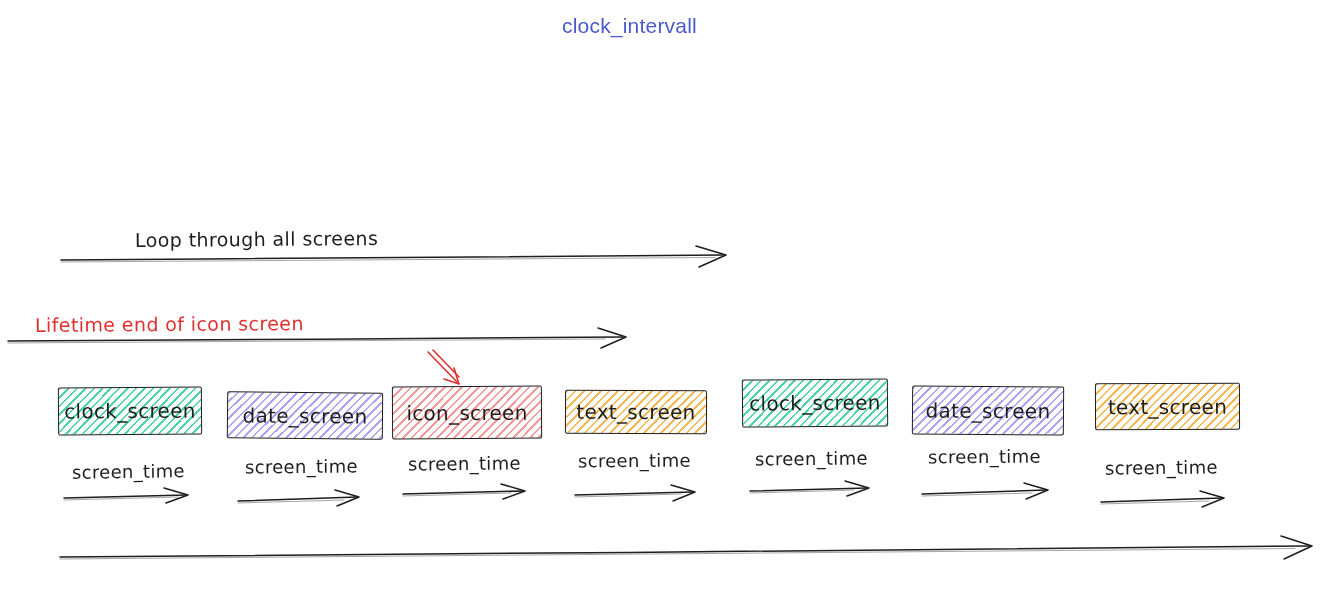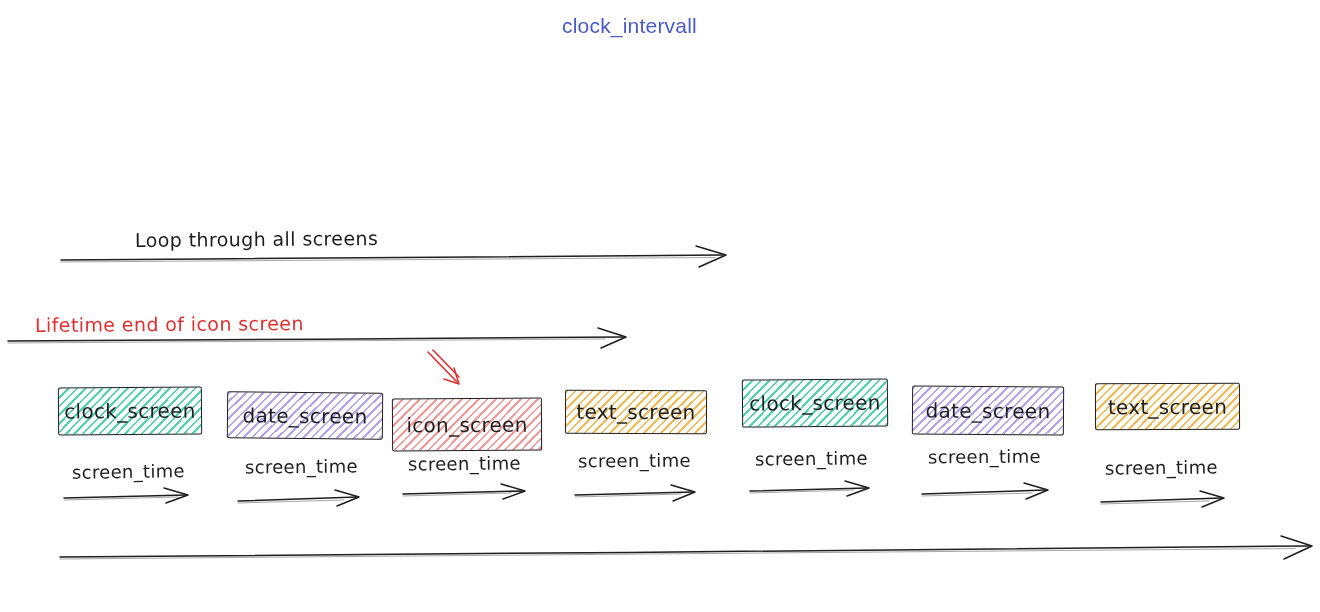--- a/index.html
+++ b/index.html
@@ -60,21 +60,21 @@
     <path class="stroke-red" d="M9 1 L35 28"></path>
     <path class="stroke-red" d="M20 30 L35 35 L30 19"></path>
   </svg>
 
   <div class="screen-box" style="left: 58px; top: 387px; width: 142px; height: 46px; transform: rotate(-0.4deg); --hatch: #4fd6a7;">
     <span class="lbl">clock_screen</span>
   </div>
   <div class="screen-box" style="left: 227px; top: 392px; width: 154px; height: 45px; transform: rotate(0.5deg); --hatch: #b2a3f3;">
     <span class="lbl">date_screen</span>
   </div>
-  <div class="screen-box" style="left: 392px; top: 398px; width: 148px; height: 51px; transform: rotate(-0.3deg); --hatch: #f59a9a;">
+  <div class="screen-box" style="left: 392px; top: 386px; width: 148px; height: 51px; transform: rotate(-0.3deg); --hatch: #f59a9a;">
     <span class="lbl">icon_screen</span>
   </div>
   <div class="screen-box" style="left: 565px; top: 390px; width: 140px; height: 42px; transform: rotate(0.2deg); --hatch: #f3bb57;">
     <span class="lbl">text_screen</span>
   </div>
   <div class="screen-box" style="left: 742px; top: 379px; width: 144px; height: 46px; transform: rotate(-0.5deg); --hatch: #4fd6a7;">
     <span class="lbl">clock_screen</span>
   </div>
   <div class="screen-box" style="left: 912px; top: 386px; width: 150px; height: 47px; transform: rotate(0.4deg); --hatch: #b2a3f3;">
     <span class="lbl">date_screen</span>

